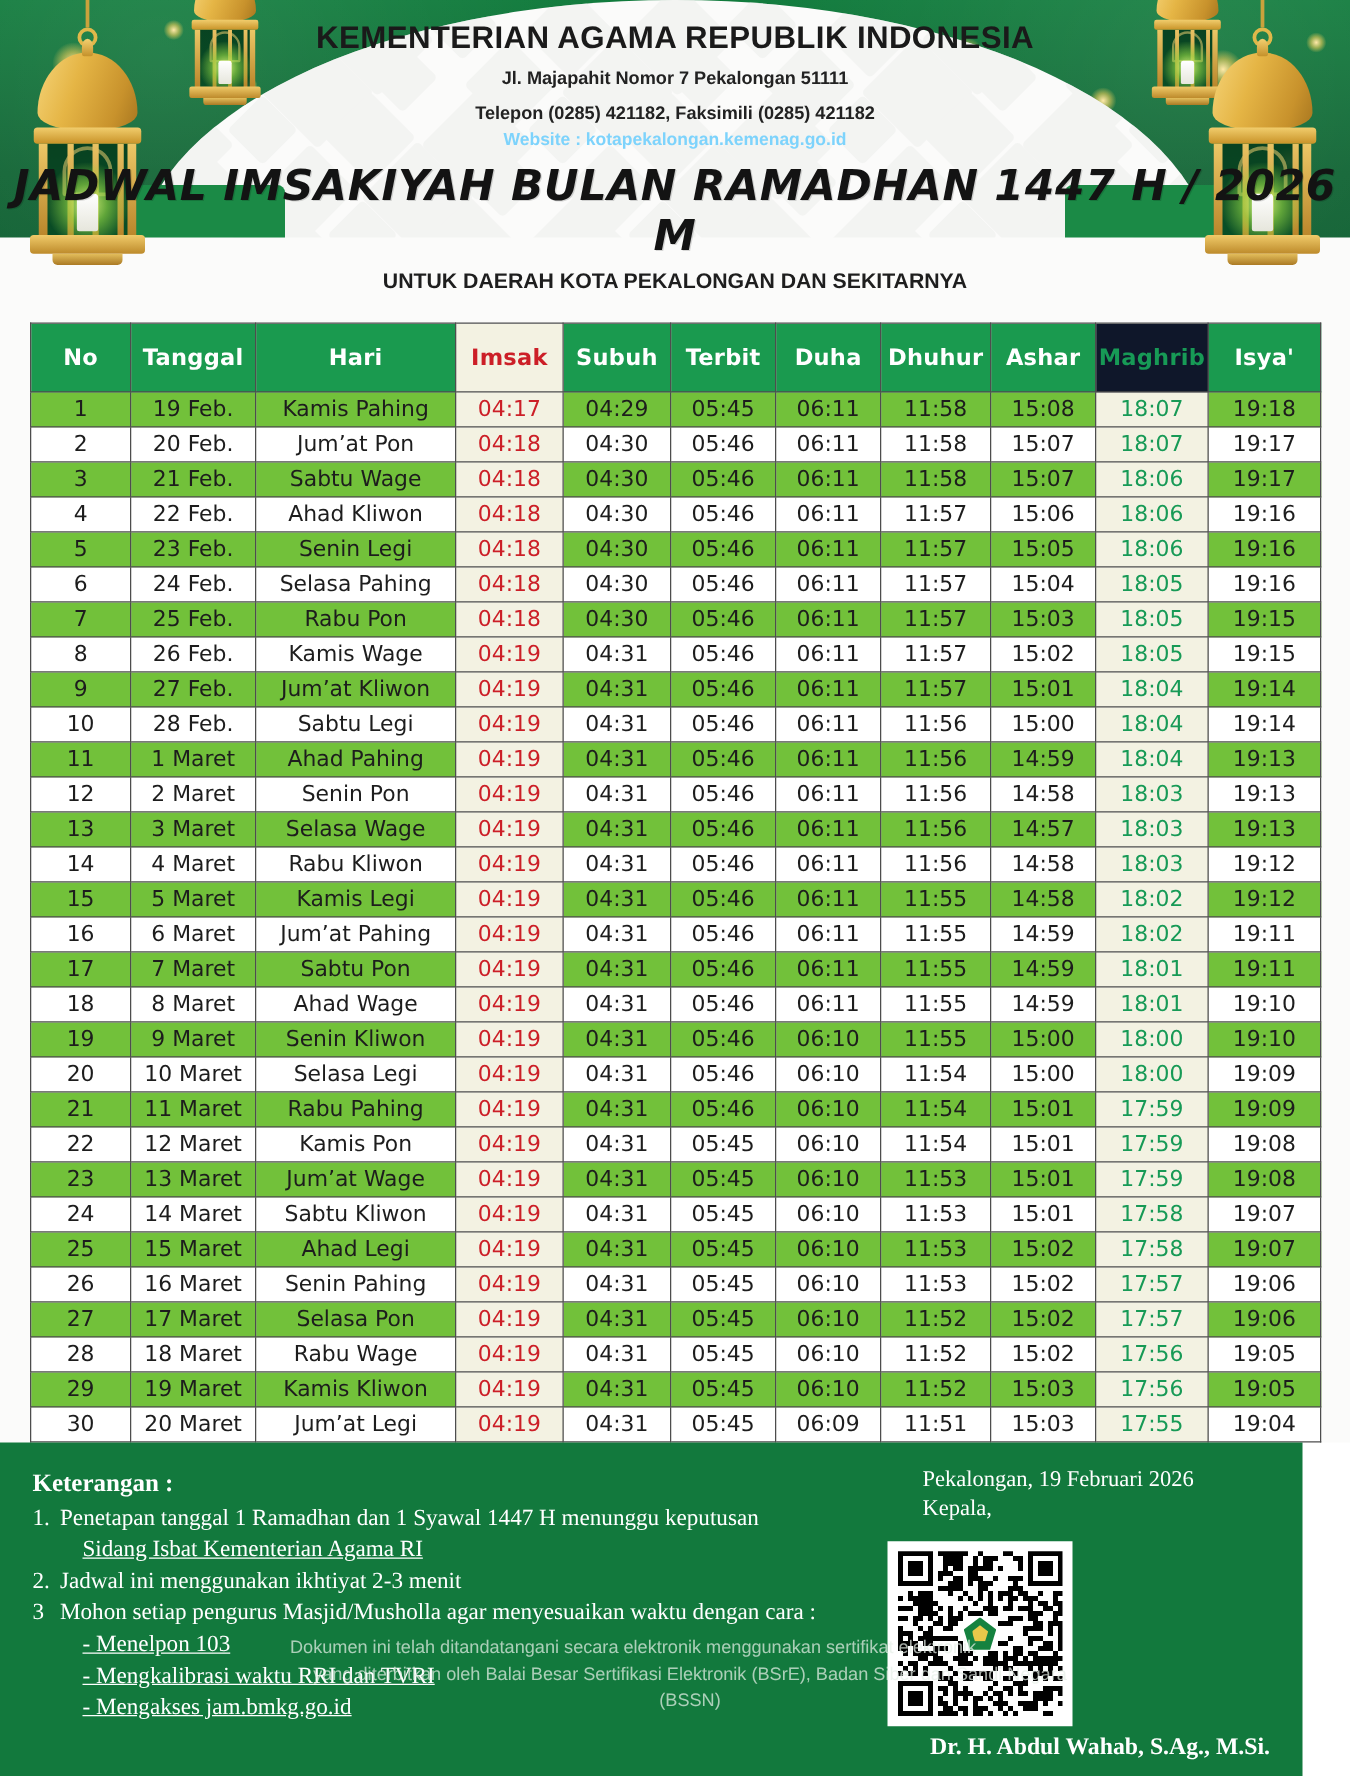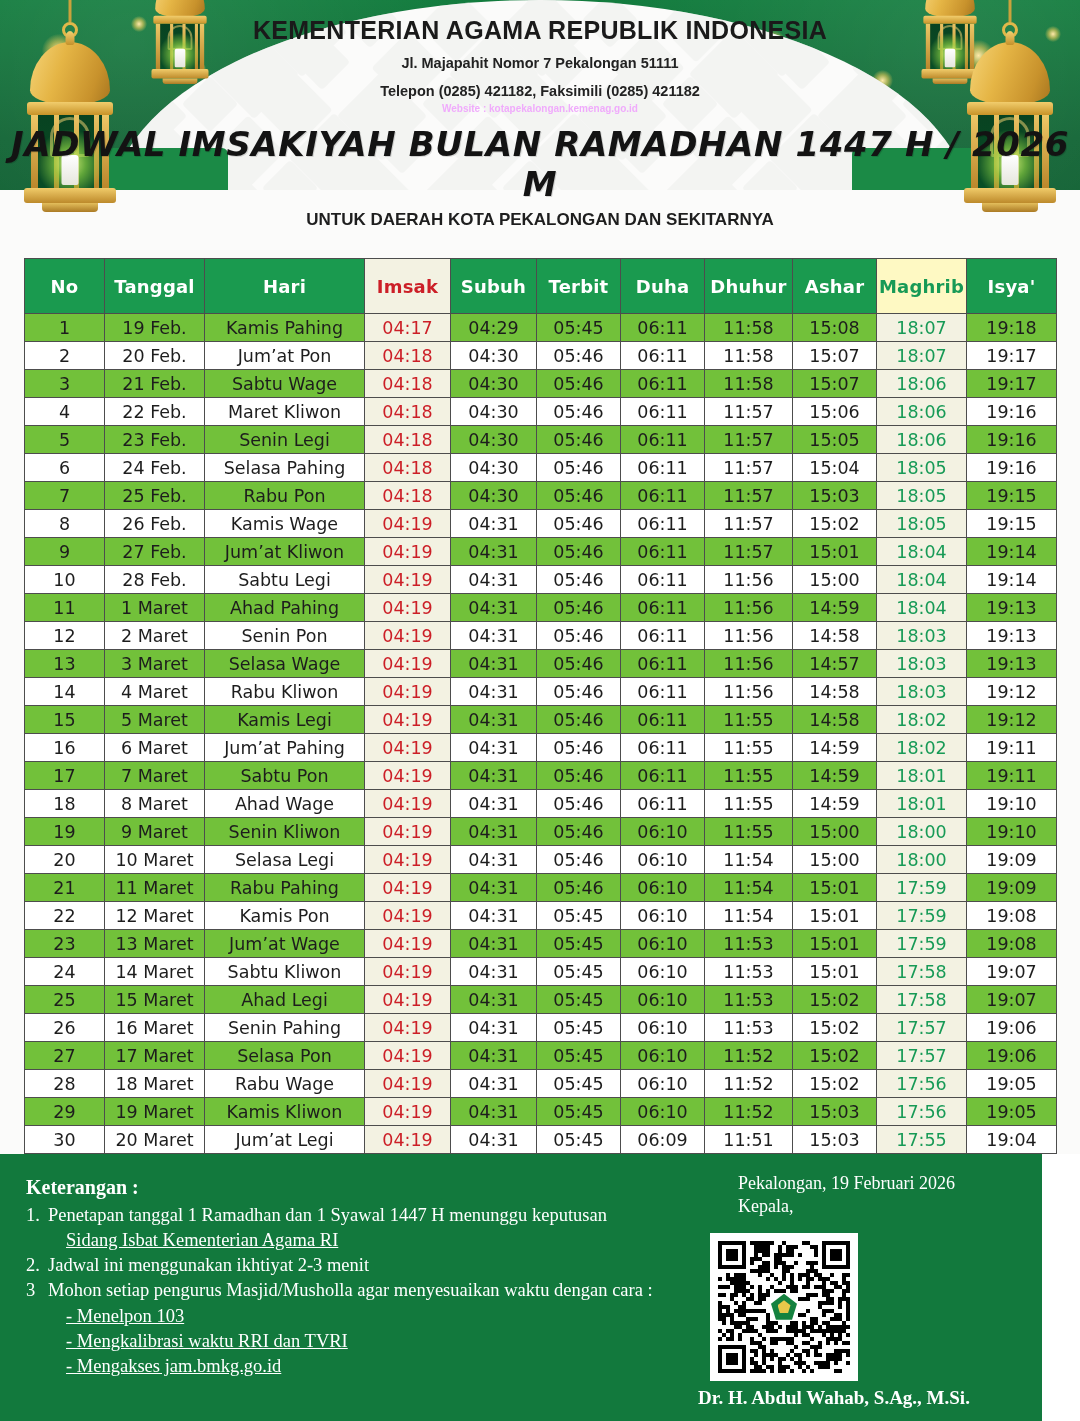--- a/index.html
+++ b/index.html
@@ -95,21 +95,21 @@
                width:92px; height:15px;
                background:linear-gradient(180deg,#f0cb6a,#bd8a2b); border-radius:3px; }
   .lant-foot { position:absolute; left:50%; transform:translateX(-50%);
                width:56px; height:9px;
                background:linear-gradient(180deg,#e3be5c,#ab7a24); border-radius:0 0 4px 4px; }
 
   .banner-text { position:absolute; left:0; right:0; top:0; text-align:center; z-index:6; }
   .org1 { font-size:25px; font-weight:bold; color:#1a1a1a; letter-spacing:.3px; margin-top:16px; }
   .org2 { font-size:23px; font-weight:bold; color:#1a1a1a; letter-spacing:.2px; margin-top:2px; }
   .addr { font-size:14.5px; font-weight:bold; color:#222; margin-top:8px; line-height:1.38; }
-  .web  { font-size:10px; font-weight:bold; color:#f0abfc; margin-top:2px; }
+  .web  { font-size:14px; font-weight:bold; color:#7dd3fc; margin-top:2px; }
   .maintitle {
     font-size:34px; font-weight:bold; font-style:italic; color:#131313;
     letter-spacing:.6px; margin-top:10px;
     font-family:"DejaVu Sans", sans-serif;
     text-shadow:1px 1px 0 rgba(0,0,0,.15);
   }
   .sub1 { font-size:17px; font-weight:bold; color:#1e1e1e; margin-top:6px; }
 
   
   .table-wrap { padding:6px 24px 0 24px; background:#fbfbfa; }
@@ -118,21 +118,21 @@
     border:1.4px solid #4d4d4d;
     text-align:center;
     font-family:"DejaVu Sans", sans-serif;
   }
   thead th {
     background:#1a9a4f; color:#ffffff;
     font-size:18px; font-weight:bold;
     height:55px; letter-spacing:.2px;
   }
   thead th.imsak { background:#f3f2e2; color:#cc1f27; }
-  thead th.maghrib { background:#fef9c3; color:#179a56; }
+  thead th.maghrib { background:#0f172a; color:#179a56; }
   tbody td { height:28px; font-size:17.5px; color:#1d1d1d; }
   tbody tr.odd td { background:#72c13a; }
   tbody tr.even td { background:#ffffff; }
   tbody td.imsak { background:#f3f2e2 !important; color:#cc1f27; }
   tbody td.maghrib { background:#f3f2e2 !important; color:#179a56; }
   col.c-no      { width:80px; }
   col.c-tgl     { width:100px; }
   col.c-hari    { width:160px; }
   col.c-imsak   { width:86px; }
   col.c-subuh   { width:86px; }
@@ -179,21 +179,21 @@
     display:flex; align-items:center; justify-content:center;
   }
   .qr-logo::after {
     content:""; width:13px; height:13px; background:#e8c84a;
     clip-path:polygon(50% 0%, 100% 38%, 81% 100%, 19% 100%, 0% 38%);
   }
   .signer {
     font-family:"Liberation Serif", serif;
     font-size:19px; font-weight:bold;
     margin-top:6px; padding-left:12px;
-    position:relative; z-index:4;
+    position:relative; z-index:4;text-align:right;
   }
   .bsre {
     position:absolute; left:232px; bottom:48px; width:640px;
     font-family:"Liberation Sans", sans-serif;
     font-size:14.5px; color:rgba(230,240,232,.72);
     line-height:1.5; text-align:left; z-index:2;
   }
   .bsre .l2 { text-align:center; }
 </style>
 </head>
@@ -448,21 +448,21 @@
           <td>05:46</td>
           <td>06:11</td>
           <td>11:58</td>
           <td>15:07</td>
           <td class="maghrib">18:06</td>
           <td>19:17</td>
         </tr>
         <tr class="even">
           <td>4</td>
           <td>22 Feb.</td>
-          <td>Maret Kliwon</td>
+          <td>Ahad Kliwon</td>
           <td class="imsak">04:18</td>
           <td>04:30</td>
           <td>05:46</td>
           <td>06:11</td>
           <td>11:57</td>
           <td>15:06</td>
           <td class="maghrib">18:06</td>
           <td>19:16</td>
         </tr>
         <tr class="odd">
@@ -832,13 +832,17 @@
         <g fill="#000" id="qrcells">
             <path d="M0 0h1v1h-1zM1 0h1v1h-1zM2 0h1v1h-1zM3 0h1v1h-1zM4 0h1v1h-1zM5 0h1v1h-1zM6 0h1v1h-1zM8 0h1v1h-1zM9 0h1v1h-1zM10 0h1v1h-1zM11 0h1v1h-1zM12 0h1v1h-1zM13 0h1v1h-1zM16 0h1v1h-1zM21 0h1v1h-1zM22 0h1v1h-1zM26 0h1v1h-1zM27 0h1v1h-1zM28 0h1v1h-1zM29 0h1v1h-1zM30 0h1v1h-1zM31 0h1v1h-1zM32 0h1v1h-1zM0 1h1v1h-1zM6 1h1v1h-1zM9 1h1v1h-1zM10 1h1v1h-1zM11 1h1v1h-1zM12 1h1v1h-1zM15 1h1v1h-1zM17 1h1v1h-1zM18 1h1v1h-1zM19 1h1v1h-1zM23 1h1v1h-1zM24 1h1v1h-1zM26 1h1v1h-1zM32 1h1v1h-1zM0 2h1v1h-1zM2 2h1v1h-1zM3 2h1v1h-1zM4 2h1v1h-1zM6 2h1v1h-1zM9 2h1v1h-1zM10 2h1v1h-1zM11 2h1v1h-1zM12 2h1v1h-1zM15 2h1v1h-1zM17 2h1v1h-1zM18 2h1v1h-1zM24 2h1v1h-1zM26 2h1v1h-1zM28 2h1v1h-1zM29 2h1v1h-1zM30 2h1v1h-1zM32 2h1v1h-1zM0 3h1v1h-1zM2 3h1v1h-1zM3 3h1v1h-1zM4 3h1v1h-1zM6 3h1v1h-1zM9 3h1v1h-1zM11 3h1v1h-1zM12 3h1v1h-1zM14 3h1v1h-1zM15 3h1v1h-1zM16 3h1v1h-1zM17 3h1v1h-1zM18 3h1v1h-1zM20 3h1v1h-1zM24 3h1v1h-1zM26 3h1v1h-1zM28 3h1v1h-1zM29 3h1v1h-1zM30 3h1v1h-1zM32 3h1v1h-1zM0 4h1v1h-1zM2 4h1v1h-1zM3 4h1v1h-1zM4 4h1v1h-1zM6 4h1v1h-1zM8 4h1v1h-1zM9 4h1v1h-1zM10 4h1v1h-1zM14 4h1v1h-1zM15 4h1v1h-1zM26 4h1v1h-1zM28 4h1v1h-1zM29 4h1v1h-1zM30 4h1v1h-1zM32 4h1v1h-1zM0 5h1v1h-1zM6 5h1v1h-1zM8 5h1v1h-1zM11 5h1v1h-1zM12 5h1v1h-1zM14 5h1v1h-1zM15 5h1v1h-1zM16 5h1v1h-1zM19 5h1v1h-1zM22 5h1v1h-1zM23 5h1v1h-1zM24 5h1v1h-1zM26 5h1v1h-1zM32 5h1v1h-1zM0 6h1v1h-1zM1 6h1v1h-1zM2 6h1v1h-1zM3 6h1v1h-1zM4 6h1v1h-1zM5 6h1v1h-1zM6 6h1v1h-1zM10 6h1v1h-1zM11 6h1v1h-1zM12 6h1v1h-1zM14 6h1v1h-1zM16 6h1v1h-1zM17 6h1v1h-1zM18 6h1v1h-1zM23 6h1v1h-1zM26 6h1v1h-1zM27 6h1v1h-1zM28 6h1v1h-1zM29 6h1v1h-1zM30 6h1v1h-1zM31 6h1v1h-1zM32 6h1v1h-1zM8 7h1v1h-1zM9 7h1v1h-1zM10 7h1v1h-1zM11 7h1v1h-1zM12 7h1v1h-1zM16 7h1v1h-1zM17 7h1v1h-1zM22 7h1v1h-1zM23 7h1v1h-1zM24 7h1v1h-1zM2 8h1v1h-1zM4 8h1v1h-1zM5 8h1v1h-1zM6 8h1v1h-1zM10 8h1v1h-1zM13 8h1v1h-1zM16 8h1v1h-1zM18 8h1v1h-1zM20 8h1v1h-1zM21 8h1v1h-1zM22 8h1v1h-1zM24 8h1v1h-1zM25 8h1v1h-1zM28 8h1v1h-1zM31 8h1v1h-1zM32 8h1v1h-1zM0 9h1v1h-1zM2 9h1v1h-1zM3 9h1v1h-1zM4 9h1v1h-1zM5 9h1v1h-1zM6 9h1v1h-1zM12 9h1v1h-1zM14 9h1v1h-1zM16 9h1v1h-1zM18 9h1v1h-1zM20 9h1v1h-1zM22 9h1v1h-1zM23 9h1v1h-1zM25 9h1v1h-1zM26 9h1v1h-1zM27 9h1v1h-1zM31 9h1v1h-1zM3 10h1v1h-1zM4 10h1v1h-1zM5 10h1v1h-1zM6 10h1v1h-1zM7 10h1v1h-1zM15 10h1v1h-1zM18 10h1v1h-1zM22 10h1v1h-1zM26 10h1v1h-1zM28 10h1v1h-1zM29 10h1v1h-1zM31 10h1v1h-1zM32 10h1v1h-1zM0 11h1v1h-1zM1 11h1v1h-1zM2 11h1v1h-1zM4 11h1v1h-1zM5 11h1v1h-1zM6 11h1v1h-1zM8 11h1v1h-1zM10 11h1v1h-1zM13 11h1v1h-1zM17 11h1v1h-1zM18 11h1v1h-1zM19 11h1v1h-1zM21 11h1v1h-1zM22 11h1v1h-1zM24 11h1v1h-1zM25 11h1v1h-1zM26 11h1v1h-1zM29 11h1v1h-1zM30 11h1v1h-1zM32 11h1v1h-1zM4 12h1v1h-1zM5 12h1v1h-1zM6 12h1v1h-1zM7 12h1v1h-1zM10 12h1v1h-1zM12 12h1v1h-1zM14 12h1v1h-1zM15 12h1v1h-1zM16 12h1v1h-1zM18 12h1v1h-1zM19 12h1v1h-1zM26 12h1v1h-1zM27 12h1v1h-1zM28 12h1v1h-1zM31 12h1v1h-1zM32 12h1v1h-1zM0 13h1v1h-1zM1 13h1v1h-1zM3 13h1v1h-1zM4 13h1v1h-1zM6 13h1v1h-1zM8 13h1v1h-1zM10 13h1v1h-1zM11 13h1v1h-1zM12 13h1v1h-1zM22 13h1v1h-1zM23 13h1v1h-1zM24 13h1v1h-1zM26 13h1v1h-1zM27 13h1v1h-1zM31 13h1v1h-1zM3 14h1v1h-1zM7 14h1v1h-1zM8 14h1v1h-1zM10 14h1v1h-1zM11 14h1v1h-1zM20 14h1v1h-1zM21 14h1v1h-1zM22 14h1v1h-1zM27 14h1v1h-1zM28 14h1v1h-1zM30 14h1v1h-1zM31 14h1v1h-1zM32 14h1v1h-1zM0 15h1v1h-1zM4 15h1v1h-1zM6 15h1v1h-1zM9 15h1v1h-1zM10 15h1v1h-1zM25 15h1v1h-1zM26 15h1v1h-1zM27 15h1v1h-1zM28 15h1v1h-1zM30 15h1v1h-1zM32 15h1v1h-1zM0 16h1v1h-1zM1 16h1v1h-1zM2 16h1v1h-1zM5 16h1v1h-1zM6 16h1v1h-1zM25 16h1v1h-1zM30 16h1v1h-1zM32 16h1v1h-1zM0 17h1v1h-1zM2 17h1v1h-1zM4 17h1v1h-1zM5 17h1v1h-1zM6 17h1v1h-1zM7 17h1v1h-1zM8 17h1v1h-1zM9 17h1v1h-1zM10 17h1v1h-1zM11 17h1v1h-1zM22 17h1v1h-1zM26 17h1v1h-1zM27 17h1v1h-1zM28 17h1v1h-1zM32 17h1v1h-1zM0 18h1v1h-1zM1 18h1v1h-1zM2 18h1v1h-1zM3 18h1v1h-1zM5 18h1v1h-1zM6 18h1v1h-1zM12 18h1v1h-1zM20 18h1v1h-1zM21 18h1v1h-1zM26 18h1v1h-1zM29 18h1v1h-1zM30 18h1v1h-1zM32 18h1v1h-1zM0 19h1v1h-1zM1 19h1v1h-1zM3 19h1v1h-1zM7 19h1v1h-1zM8 19h1v1h-1zM9 19h1v1h-1zM12 19h1v1h-1zM23 19h1v1h-1zM24 19h1v1h-1zM28 19h1v1h-1zM29 19h1v1h-1zM30 19h1v1h-1zM32 19h1v1h-1zM1 20h1v1h-1zM3 20h1v1h-1zM4 20h1v1h-1zM5 20h1v1h-1zM6 20h1v1h-1zM7 20h1v1h-1zM12 20h1v1h-1zM13 20h1v1h-1zM14 20h1v1h-1zM18 20h1v1h-1zM19 20h1v1h-1zM21 20h1v1h-1zM23 20h1v1h-1zM24 20h1v1h-1zM26 20h1v1h-1zM27 20h1v1h-1zM31 20h1v1h-1zM4 21h1v1h-1zM5 21h1v1h-1zM7 21h1v1h-1zM8 21h1v1h-1zM11 21h1v1h-1zM12 21h1v1h-1zM13 21h1v1h-1zM15 21h1v1h-1zM17 21h1v1h-1zM18 21h1v1h-1zM19 21h1v1h-1zM21 21h1v1h-1zM22 21h1v1h-1zM23 21h1v1h-1zM25 21h1v1h-1zM27 21h1v1h-1zM28 21h1v1h-1zM29 21h1v1h-1zM30 21h1v1h-1zM31 21h1v1h-1zM32 21h1v1h-1zM0 22h1v1h-1zM2 22h1v1h-1zM3 22h1v1h-1zM6 22h1v1h-1zM7 22h1v1h-1zM8 22h1v1h-1zM9 22h1v1h-1zM12 22h1v1h-1zM13 22h1v1h-1zM14 22h1v1h-1zM17 22h1v1h-1zM18 22h1v1h-1zM19 22h1v1h-1zM20 22h1v1h-1zM21 22h1v1h-1zM23 22h1v1h-1zM24 22h1v1h-1zM25 22h1v1h-1zM26 22h1v1h-1zM27 22h1v1h-1zM28 22h1v1h-1zM29 22h1v1h-1zM30 22h1v1h-1zM31 22h1v1h-1zM1 23h1v1h-1zM3 23h1v1h-1zM5 23h1v1h-1zM10 23h1v1h-1zM19 23h1v1h-1zM21 23h1v1h-1zM22 23h1v1h-1zM26 23h1v1h-1zM28 23h1v1h-1zM30 23h1v1h-1zM32 23h1v1h-1zM0 24h1v1h-1zM2 24h1v1h-1zM3 24h1v1h-1zM5 24h1v1h-1zM8 24h1v1h-1zM11 24h1v1h-1zM13 24h1v1h-1zM14 24h1v1h-1zM15 24h1v1h-1zM16 24h1v1h-1zM17 24h1v1h-1zM18 24h1v1h-1zM23 24h1v1h-1zM27 24h1v1h-1zM28 24h1v1h-1zM29 24h1v1h-1zM30 24h1v1h-1zM8 25h1v1h-1zM9 25h1v1h-1zM10 25h1v1h-1zM13 25h1v1h-1zM14 25h1v1h-1zM17 25h1v1h-1zM18 25h1v1h-1zM21 25h1v1h-1zM22 25h1v1h-1zM25 25h1v1h-1zM27 25h1v1h-1zM29 25h1v1h-1zM31 25h1v1h-1zM32 25h1v1h-1zM0 26h1v1h-1zM1 26h1v1h-1zM2 26h1v1h-1zM3 26h1v1h-1zM4 26h1v1h-1zM5 26h1v1h-1zM6 26h1v1h-1zM10 26h1v1h-1zM11 26h1v1h-1zM19 26h1v1h-1zM23 26h1v1h-1zM24 26h1v1h-1zM25 26h1v1h-1zM0 27h1v1h-1zM6 27h1v1h-1zM8 27h1v1h-1zM9 27h1v1h-1zM11 27h1v1h-1zM13 27h1v1h-1zM18 27h1v1h-1zM21 27h1v1h-1zM22 27h1v1h-1zM24 27h1v1h-1zM29 27h1v1h-1zM30 27h1v1h-1zM31 27h1v1h-1zM32 27h1v1h-1zM0 28h1v1h-1zM2 28h1v1h-1zM3 28h1v1h-1zM4 28h1v1h-1zM6 28h1v1h-1zM9 28h1v1h-1zM11 28h1v1h-1zM12 28h1v1h-1zM13 28h1v1h-1zM14 28h1v1h-1zM17 28h1v1h-1zM19 28h1v1h-1zM20 28h1v1h-1zM22 28h1v1h-1zM24 28h1v1h-1zM25 28h1v1h-1zM27 28h1v1h-1zM28 28h1v1h-1zM29 28h1v1h-1zM30 28h1v1h-1zM32 28h1v1h-1zM0 29h1v1h-1zM2 29h1v1h-1zM3 29h1v1h-1zM4 29h1v1h-1zM6 29h1v1h-1zM8 29h1v1h-1zM11 29h1v1h-1zM13 29h1v1h-1zM15 29h1v1h-1zM16 29h1v1h-1zM18 29h1v1h-1zM20 29h1v1h-1zM27 29h1v1h-1zM28 29h1v1h-1zM29 29h1v1h-1zM30 29h1v1h-1zM0 30h1v1h-1zM2 30h1v1h-1zM3 30h1v1h-1zM4 30h1v1h-1zM6 30h1v1h-1zM8 30h1v1h-1zM9 30h1v1h-1zM11 30h1v1h-1zM15 30h1v1h-1zM19 30h1v1h-1zM20 30h1v1h-1zM21 30h1v1h-1zM24 30h1v1h-1zM25 30h1v1h-1zM26 30h1v1h-1zM27 30h1v1h-1zM29 30h1v1h-1zM32 30h1v1h-1zM0 31h1v1h-1zM6 31h1v1h-1zM9 31h1v1h-1zM10 31h1v1h-1zM12 31h1v1h-1zM13 31h1v1h-1zM15 31h1v1h-1zM16 31h1v1h-1zM17 31h1v1h-1zM20 31h1v1h-1zM22 31h1v1h-1zM25 31h1v1h-1zM26 31h1v1h-1zM27 31h1v1h-1zM0 32h1v1h-1zM1 32h1v1h-1zM2 32h1v1h-1zM3 32h1v1h-1zM4 32h1v1h-1zM5 32h1v1h-1zM6 32h1v1h-1zM8 32h1v1h-1zM9 32h1v1h-1zM10 32h1v1h-1zM11 32h1v1h-1zM13 32h1v1h-1zM15 32h1v1h-1zM16 32h1v1h-1zM18 32h1v1h-1zM21 32h1v1h-1zM23 32h1v1h-1zM29 32h1v1h-1zM30 32h1v1h-1z"></path>
           </g>
       </svg>
       <div class="qr-logo"></div>
     </div>
 
     <div class="signer">Dr. H. Abdul Wahab, S.Ag., M.Si.</div>
   </div>
 
+  <div class="bsre">
+    <div class="l1">Dokumen ini telah ditandatangani secara elektronik menggunakan sertifikat elektronik</div>
+    <div class="l2">yang diterbitkan oleh Balai Besar Sertifikasi Elektronik (BSrE), Badan Siber dan Sandi Negara (BSSN)</div>
+  </div>
 </div>
 
 </body></html>

